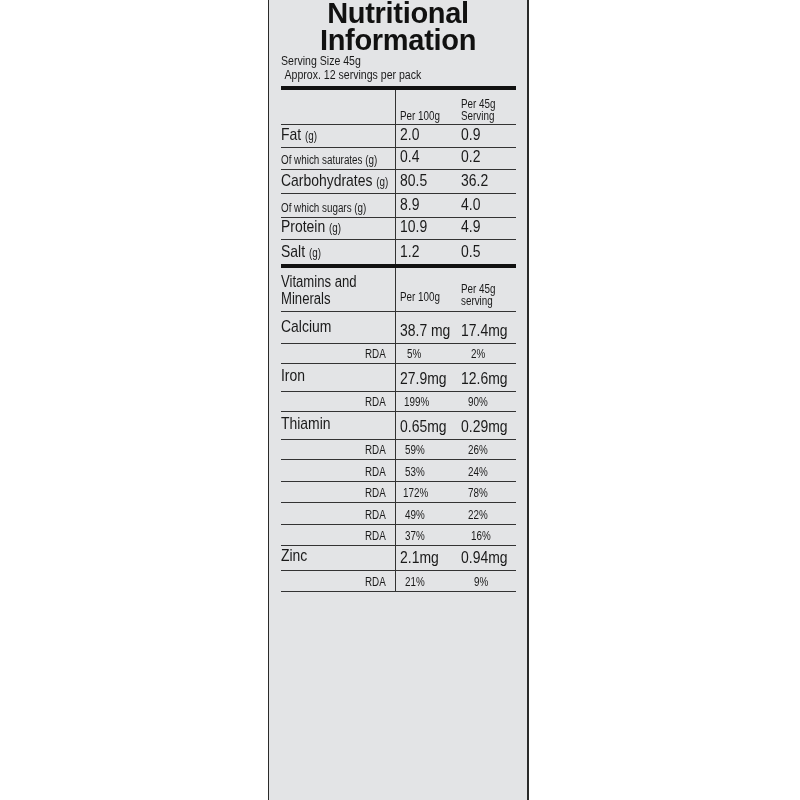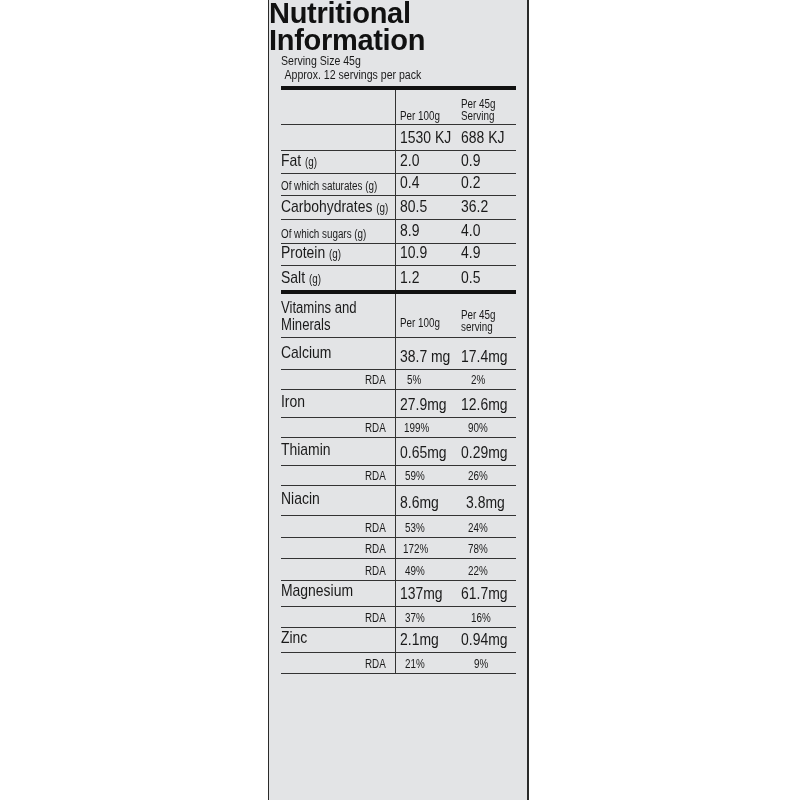--- a/index.html
+++ b/index.html
@@ -8,21 +8,21 @@
     font-family: "Liberation Sans", sans-serif; color: #1a1a1a;
   }
   .panel {
     position: absolute; left: 268px; top: 0; width: 261px; height: 800px;
     background: #e3e4e6;
     border-left: 1px solid #2a2a2a; border-right: 2px solid #2a2a2a;
     box-sizing: border-box;
   }
   .title {
     position: absolute; left: 0; right: 0; top: 0;
-    font-weight: bold; font-size: 29px; line-height: 27px;
+    text-align: center; font-weight: bold; font-size: 29px; line-height: 27px;
     letter-spacing: -0.3px; color: #111;
   }
   .serving {
     position: absolute; left: 12px; top: 54px; font-size: 12px; line-height: 14px;
     transform: scaleX(0.88); transform-origin: left;
   }
   .serving .l2 { padding-left: 4px; white-space: nowrap; }
   .table {
     position: absolute; left: 12px; width: 235px; top: 86px;
   }
@@ -61,25 +61,20 @@
 
     <div class="row" style="height:35px">
       <div class="divider"></div>
       <span class="v1 hdr">Per 100g</span>
       <span class="v2 hdr">
         <span>Per 45g</span><br><span>Serving</span>
       </span>
     </div>
 
 
-    <div class="row" style="height:26px">
-      <div class="divider"></div>
-      <span class="v1 big">1530 KJ</span>
-      <span class="v2 big">688 KJ</span>
-    </div>
 
     <div class="row" style="height:23px">
       <div class="divider"></div>
       <span class="lab big"><span>Fat</span> <span class="unit">(g)</span></span>
       <span class="v1 big">2.0</span>
       <span class="v2 big">0.9</span>
     </div>
 
     <div class="row" style="height:22px">
       <div class="divider"></div>
@@ -164,26 +159,20 @@
         <span class="v1 big">0.65mg</span>
         <span class="v2 big">0.29mg</span>
       </div>
       <div class="row" style="height:20px">
         <div class="divider"></div>
         <span class="rda-lab">RDA</span>
         <span class="v1 rda" style="left:124px">59%</span>
         <span class="v2 rda" style="left:187px">26%</span>
       </div>
 
-      <div class="row" style="height:30px">
-        <div class="divider"></div>
-        <span class="lab big" style="bottom:6px">Niacin</span>
-        <span class="v1 big">8.6mg</span>
-        <span class="v2 big" style="left:185px">3.8mg</span>
-      </div>
       <div class="row" style="height:22px">
         <div class="divider"></div>
         <span class="rda-lab">RDA</span>
         <span class="v1 rda" style="left:124px">53%</span>
         <span class="v2 rda" style="left:187px">24%</span>
       </div>
 
       <div class="row" style="height:21px">
         <div class="divider"></div>
         <span class="rda-lab">RDA</span>
@@ -191,26 +180,20 @@
         <span class="v2 rda" style="left:187px">78%</span>
       </div>
 
       <div class="row" style="height:22px">
         <div class="divider"></div>
         <span class="rda-lab">RDA</span>
         <span class="v1 rda" style="left:124px">49%</span>
         <span class="v2 rda" style="left:187px">22%</span>
       </div>
 
-      <div class="row" style="height:26px">
-        <div class="divider"></div>
-        <span class="lab big" style="bottom:5px">Magnesium</span>
-        <span class="v1 big">137mg</span>
-        <span class="v2 big">61.7mg</span>
-      </div>
       <div class="row" style="height:21px">
         <div class="divider"></div>
         <span class="rda-lab">RDA</span>
         <span class="v1 rda" style="left:124px">37%</span>
         <span class="v2 rda" style="left:190px">16%</span>
       </div>
 
       <div class="row" style="height:25px">
         <div class="divider"></div>
         <span class="lab big" style="bottom:4px">Zinc</span>

